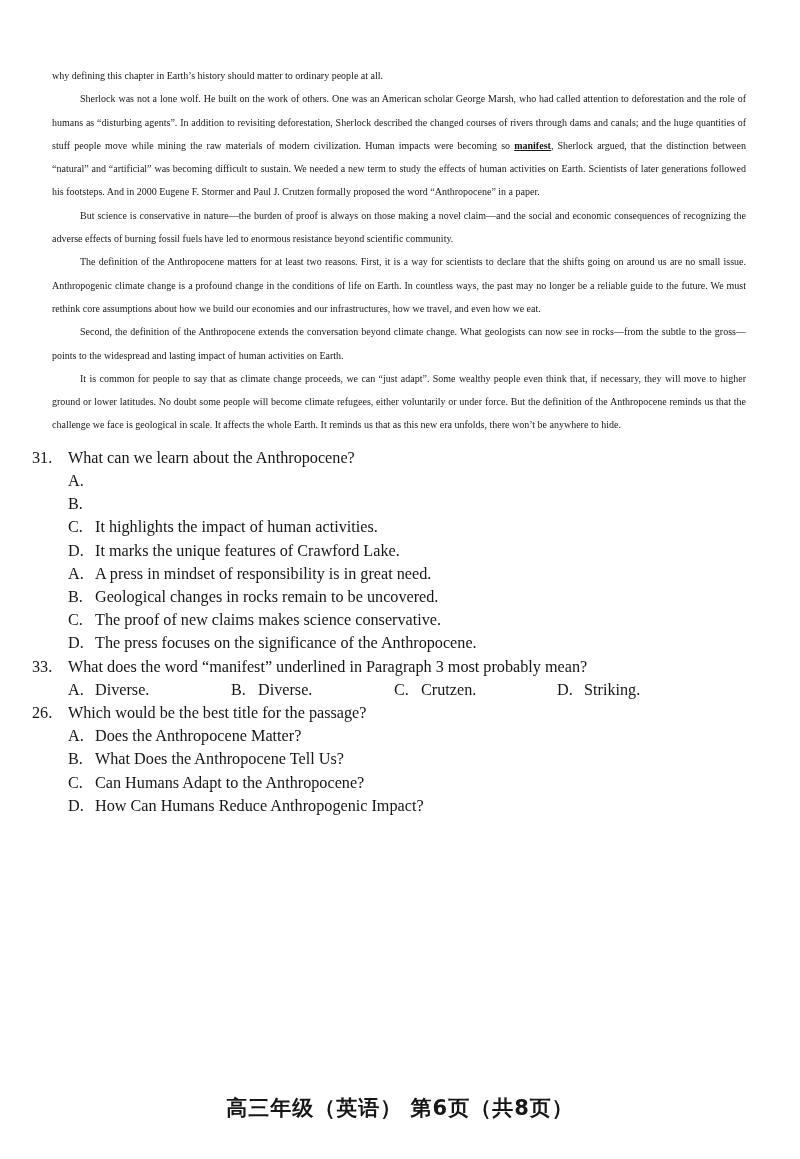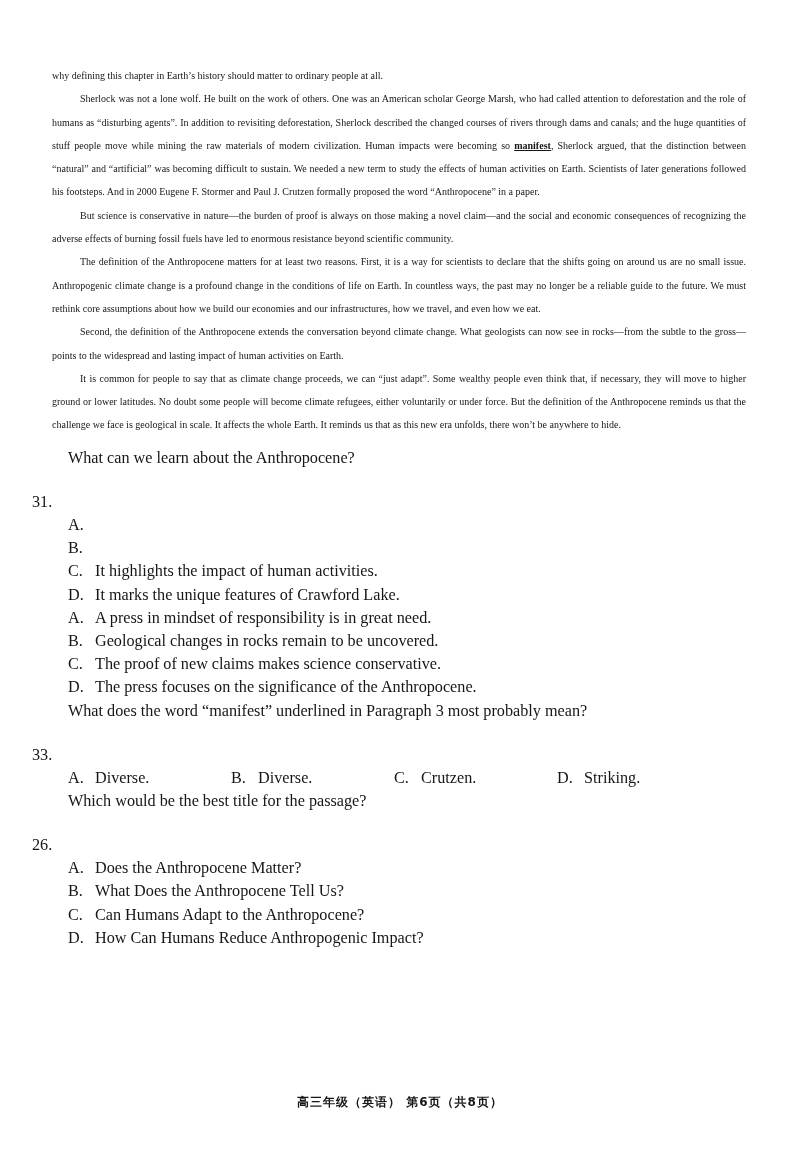--- a/index.html
+++ b/index.html
@@ -11,28 +11,28 @@
   .page { position: absolute; left: 52px; top: 64px; width: 694px; }
   .para {
     font-size: 10px; line-height: 23.3px; margin: 0;
     text-align: justify; text-align-last: left;
   }
   .para.indent { text-indent: 28px; }
   .para .uline { font-weight: bold; text-decoration: underline; }
   .questions { margin-top: 10px; }
   .q { font-size: 16.2px; line-height: 23.2px; }
   .q-stem { display: flex; margin-left: -20px; }
-  .q-num { width: 36px; flex: none; margin-top: 44px; }
+  .q-num { width: 36px; flex: none; }
   .opt { display: flex; margin-left: 16px; }
   .opt-letter { width: 27px; flex: none; }
   .opt-row { display: flex; margin-left: 16px; }
   .opt-row .opt { margin-left: 0; width: 163px; }
   .footer {
     position: absolute; left: 0; width: 800px; top: 1094px;
-    text-align: center; font-size: 12px; letter-spacing: 1px;
+    text-align: center; font-size: 21px; letter-spacing: 1px;
     font-family: "DejaVu Sans", sans-serif; font-weight: bold;
   }
 </style>
 </head>
 <body>
 
 <div class="page">
   <div>
     <p class="para">why defining this chapter in Earth’s history should matter to ordinary people at all.</p>
     <p class="para indent"><span>Sherlock was not a lone wolf. He built on the work of others. One was an American scholar George Marsh, who had called attention to deforestation and the role of humans as “disturbing agents”. In addition to revisiting deforestation, Sherlock described the changed courses of rivers through dams and canals; and the huge quantities of stuff people move while mining the raw materials of modern civilization. Human impacts were becoming so </span><span class="uline">manifest</span><span>, Sherlock argued, that the distinction between “natural” and “artificial” was becoming difficult to sustain. We needed a new term to study the effects of human activities on Earth. Scientists of later generations followed his footsteps. And in 2000 Eugene F. Stormer and Paul J. Crutzen formally proposed the word “Anthropocene” in a paper.</span></p>

